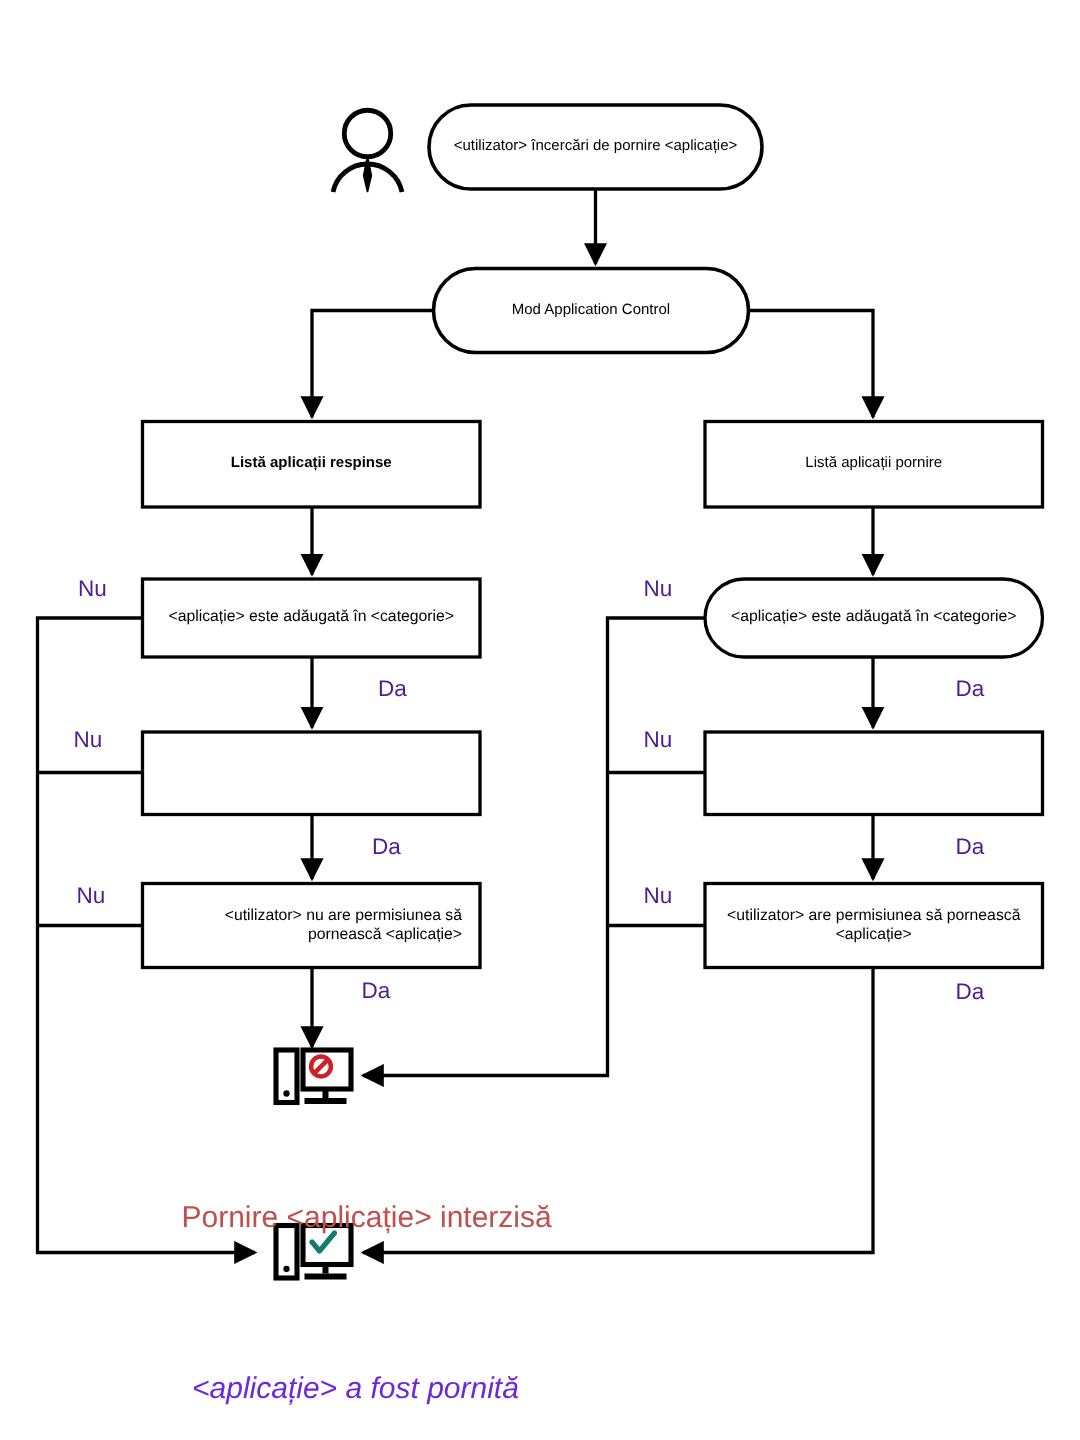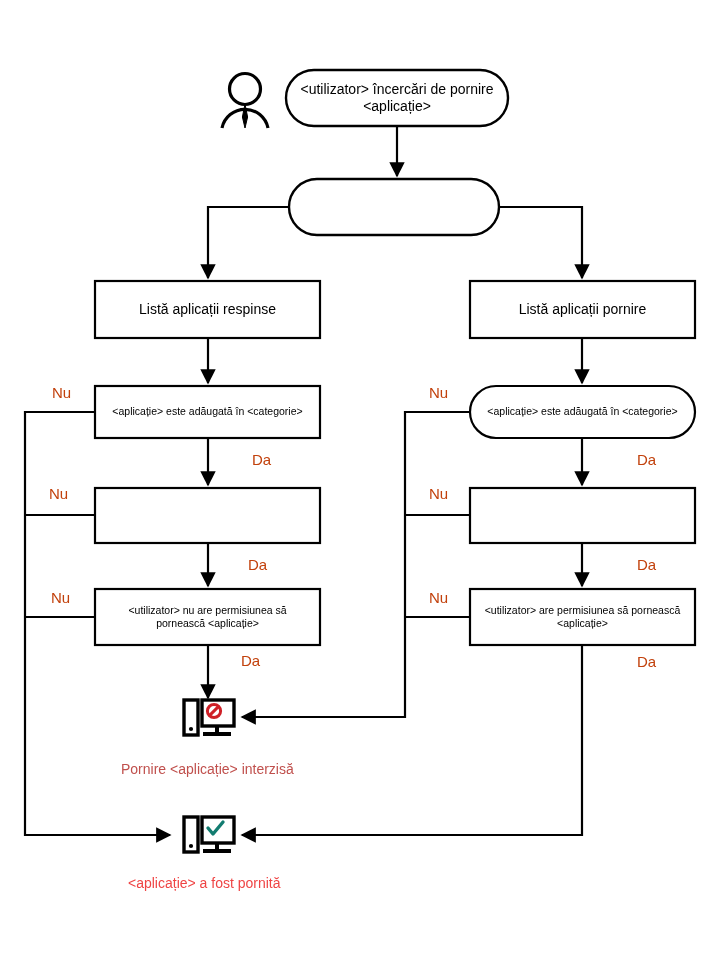--- a/index.html
+++ b/index.html
@@ -32,36 +32,37 @@
     display: flex;
     align-items: center;
     justify-content: center;
     text-align: center;
     color: #000000;
     line-height: 1.25;
     pointer-events: none;
     box-sizing: border-box;
   }
   .node-label.sm { font-size: 10.5px; border-radius: 24px; }
-  .node-label.md { font-size: 14px; }
+  .node-label.md { font-size: 10px; }
   .edge-label {
     position: absolute;
-    color: #c2410c;
+    color: #4c1d95;
     font-size: 15px;
     line-height: 1;
     white-space: nowrap;
   }
   .terminal-text {
     position: absolute;
-    font-size: 14px;
+    font-size: 20px;
     white-space: nowrap;
     line-height: 1;
+    margin-top: 40px;
   }
   .terminal-text.denied { color: #c0504d; }
-  .terminal-text.allowed { color: #ef4444; }
+  .terminal-text.allowed { color: #6d28d9; font-style: italic; }
 </style>
 </head>
 <body>
 
 <div id="flow-root">
 
   <svg id="flow-svg" viewBox="0 0 720 960" xmlns="http://www.w3.org/2000/svg">
     <defs>
       <marker id="arrow" viewBox="0 0 10 10" refX="9" refY="5" markerWidth="7" markerHeight="7" orient="auto-start-reverse">
         <path d="M 0 0 L 10 5 L 0 10 z" fill="#000000"></path>
@@ -133,32 +134,33 @@
         <rect x="202" y="817" width="32" height="26" fill="none" stroke="#000000" stroke-width="3.4"></rect>
         <rect x="215" y="843" width="4" height="6" fill="#000000"></rect>
         <rect x="203" y="849" width="28" height="4" fill="#000000"></rect>
       </g>
       <polyline points="208,828 213,834 223,822" fill="none" stroke="#127c70" stroke-width="3.4" stroke-linecap="round" stroke-linejoin="round"></polyline>
     </g>
   </svg>
 
   <div class="node-label md" style="left:286px; top:70px; width:222px; height:56px; padding:0 14px;">&lt;utilizator&gt; încercări de pornire &lt;aplicație&gt;</div>
 
+  <div class="node-label md" style="left:289px; top:179px; width:210px; height:56px; padding:0 14px;">Mod Application Control</div>
 
-  <div class="node-label md" style="left:95px; top:281px; width:225px; height:57px; padding:0 10px;">Listă aplicații respinse</div>
+  <div class="node-label md" style="left:95px; top:281px; width:225px; height:57px; padding:0 10px;font-weight:bold;">Listă aplicații respinse</div>
 
   <div class="node-label md" style="left:470px; top:281px; width:225px; height:57px; padding:0 10px;">Listă aplicații pornire</div>
 
   <div class="node-label sm" style="left:95px; top:386px; width:225px; height:52px; padding:0 8px;">&lt;aplicație&gt; este adăugată în &lt;categorie&gt;</div>
 
   <div class="node-label sm" style="left:470px; top:386px; width:225px; height:52px; padding:0 14px;">&lt;aplicație&gt; este adăugată în &lt;categorie&gt;</div>
 
 
 
-  <div class="node-label sm" style="left:95px; top:589px; width:225px; height:56px; padding:0 12px;">&lt;utilizator&gt; nu are permisiunea să pornească &lt;aplicație&gt;</div>
+  <div class="node-label sm" style="left:95px; top:589px; width:225px; height:56px; padding:0 12px;text-align:right;">&lt;utilizator&gt; nu are permisiunea să pornească &lt;aplicație&gt;</div>
 
   <div class="node-label sm" style="left:470px; top:589px; width:225px; height:56px; padding:16px 12px;">&lt;utilizator&gt; are permisiunea să pornească &lt;aplicație&gt;</div>
 
   <div class="edge-label" style="left:252px; top:452px;">Da</div>
   <div class="edge-label" style="left:248px; top:557px;">Da</div>
   <div class="edge-label" style="left:241px; top:653px;">Da</div>
 
   <div class="edge-label" style="left:637px; top:452px;">Da</div>
   <div class="edge-label" style="left:637px; top:557px;">Da</div>
   <div class="edge-label" style="left:637px; top:654px;">Da</div>

